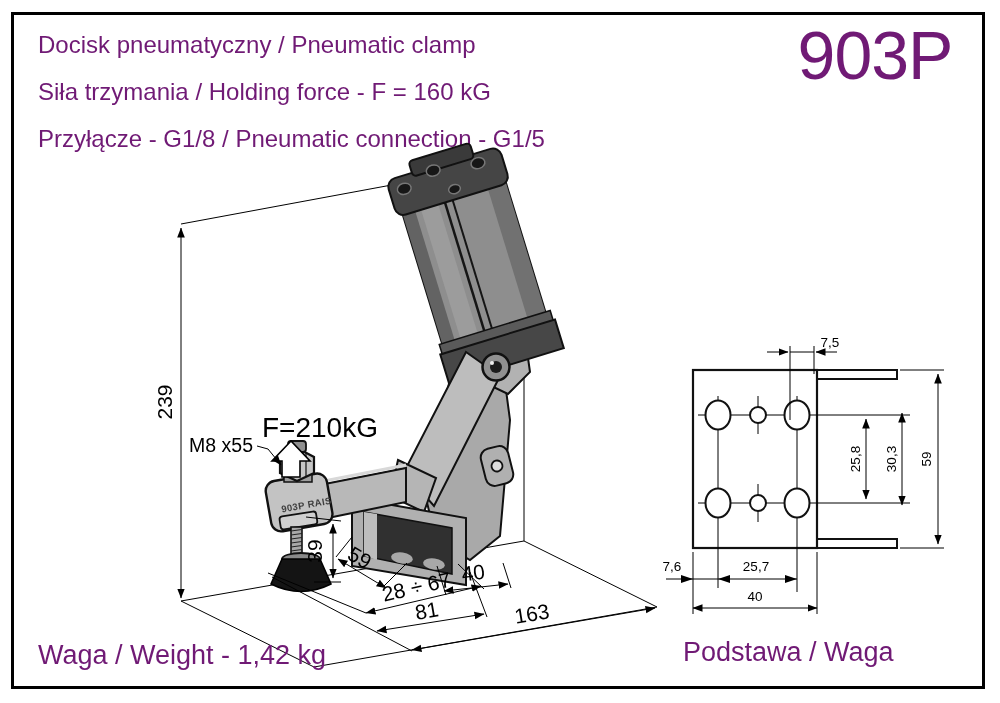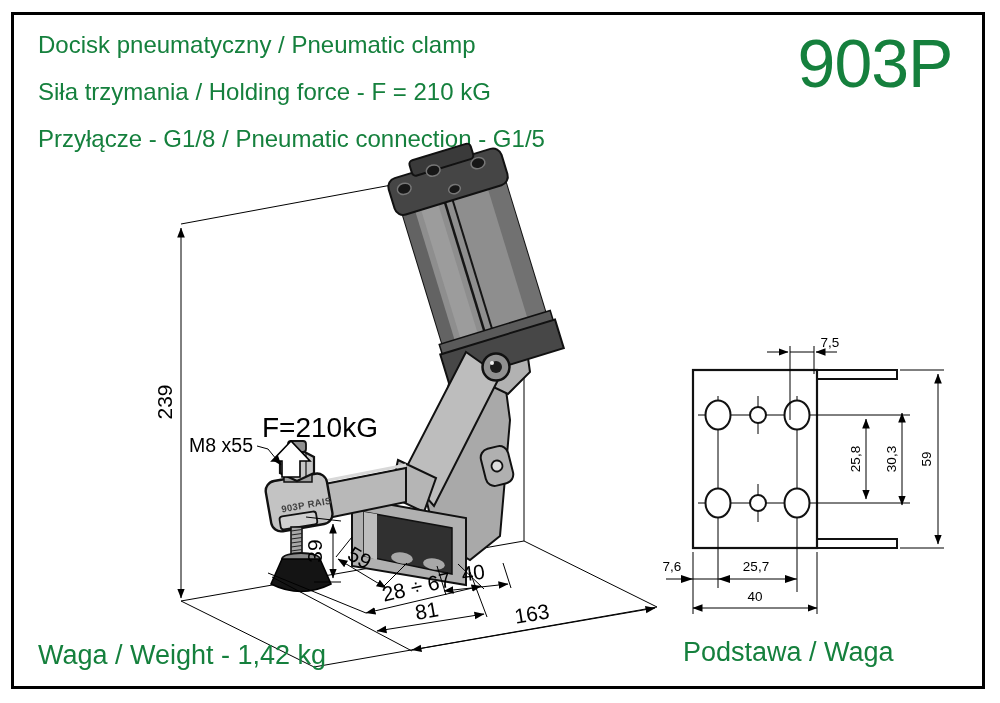--- a/index.html
+++ b/index.html
@@ -1,37 +1,37 @@
 <!DOCTYPE html>
 <html><head>
 <meta charset="utf-8">
 <style>
   html,body{margin:0;padding:0;background:#fff;}
   #page{position:relative;width:1000px;height:703px;background:#fff;overflow:hidden;
-        font-family:"Liberation Sans",sans-serif;color:#15803d;}
+        font-family:"Liberation Sans",sans-serif;color:#701a75;}
   .frame{position:absolute;left:11px;top:12px;width:968px;height:671px;border:3px solid #000;}
   .hline{position:absolute;left:38px;font-size:24px;white-space:nowrap;}
-  .model{position:absolute;left:775px;top:24px;width:200px;text-align:center;
+  .model{position:absolute;left:775px;top:16px;width:200px;text-align:center;
          font-size:68px;font-weight:500;letter-spacing:-1px;}
   .footline{position:absolute;font-size:27px;white-space:nowrap;}
   svg{position:absolute;left:0;top:0;}
   svg text{font-family:"Liberation Sans",sans-serif;fill:#000;}
   .dim{font-size:21px;}
   .dimsm{font-size:13.5px;}
   .thin{stroke:#000;stroke-width:1;fill:none;}
   .out{stroke:#111;stroke-width:2;}
 </style>
 </head>
 <body>
 <div id="page">
 
 <div class="frame"></div>
 
 <div class="hline" style="top:31px">Docisk pneumatyczny / Pneumatic clamp</div>
-<div class="hline" style="top:78px">Siła trzymania / Holding force - F = 210 kG</div>
+<div class="hline" style="top:78px">Siła trzymania / Holding force - F = 160 kG</div>
 <div class="hline" style="top:125px">Przyłącze - G1/8 / Pneumatic connection - G1/5</div>
 <div class="model">903P</div>
 
 <svg width="1000" height="703" viewBox="0 0 1000 703">
   <defs>
     <marker id="arr" viewBox="0 0 10 10" refX="9.5" refY="5" markerWidth="10" markerHeight="10" orient="auto-start-reverse">
       <path d="M0,1.2 L10,5 L0,8.8 z" fill="#000"></path>
     </marker>
   </defs>
 

